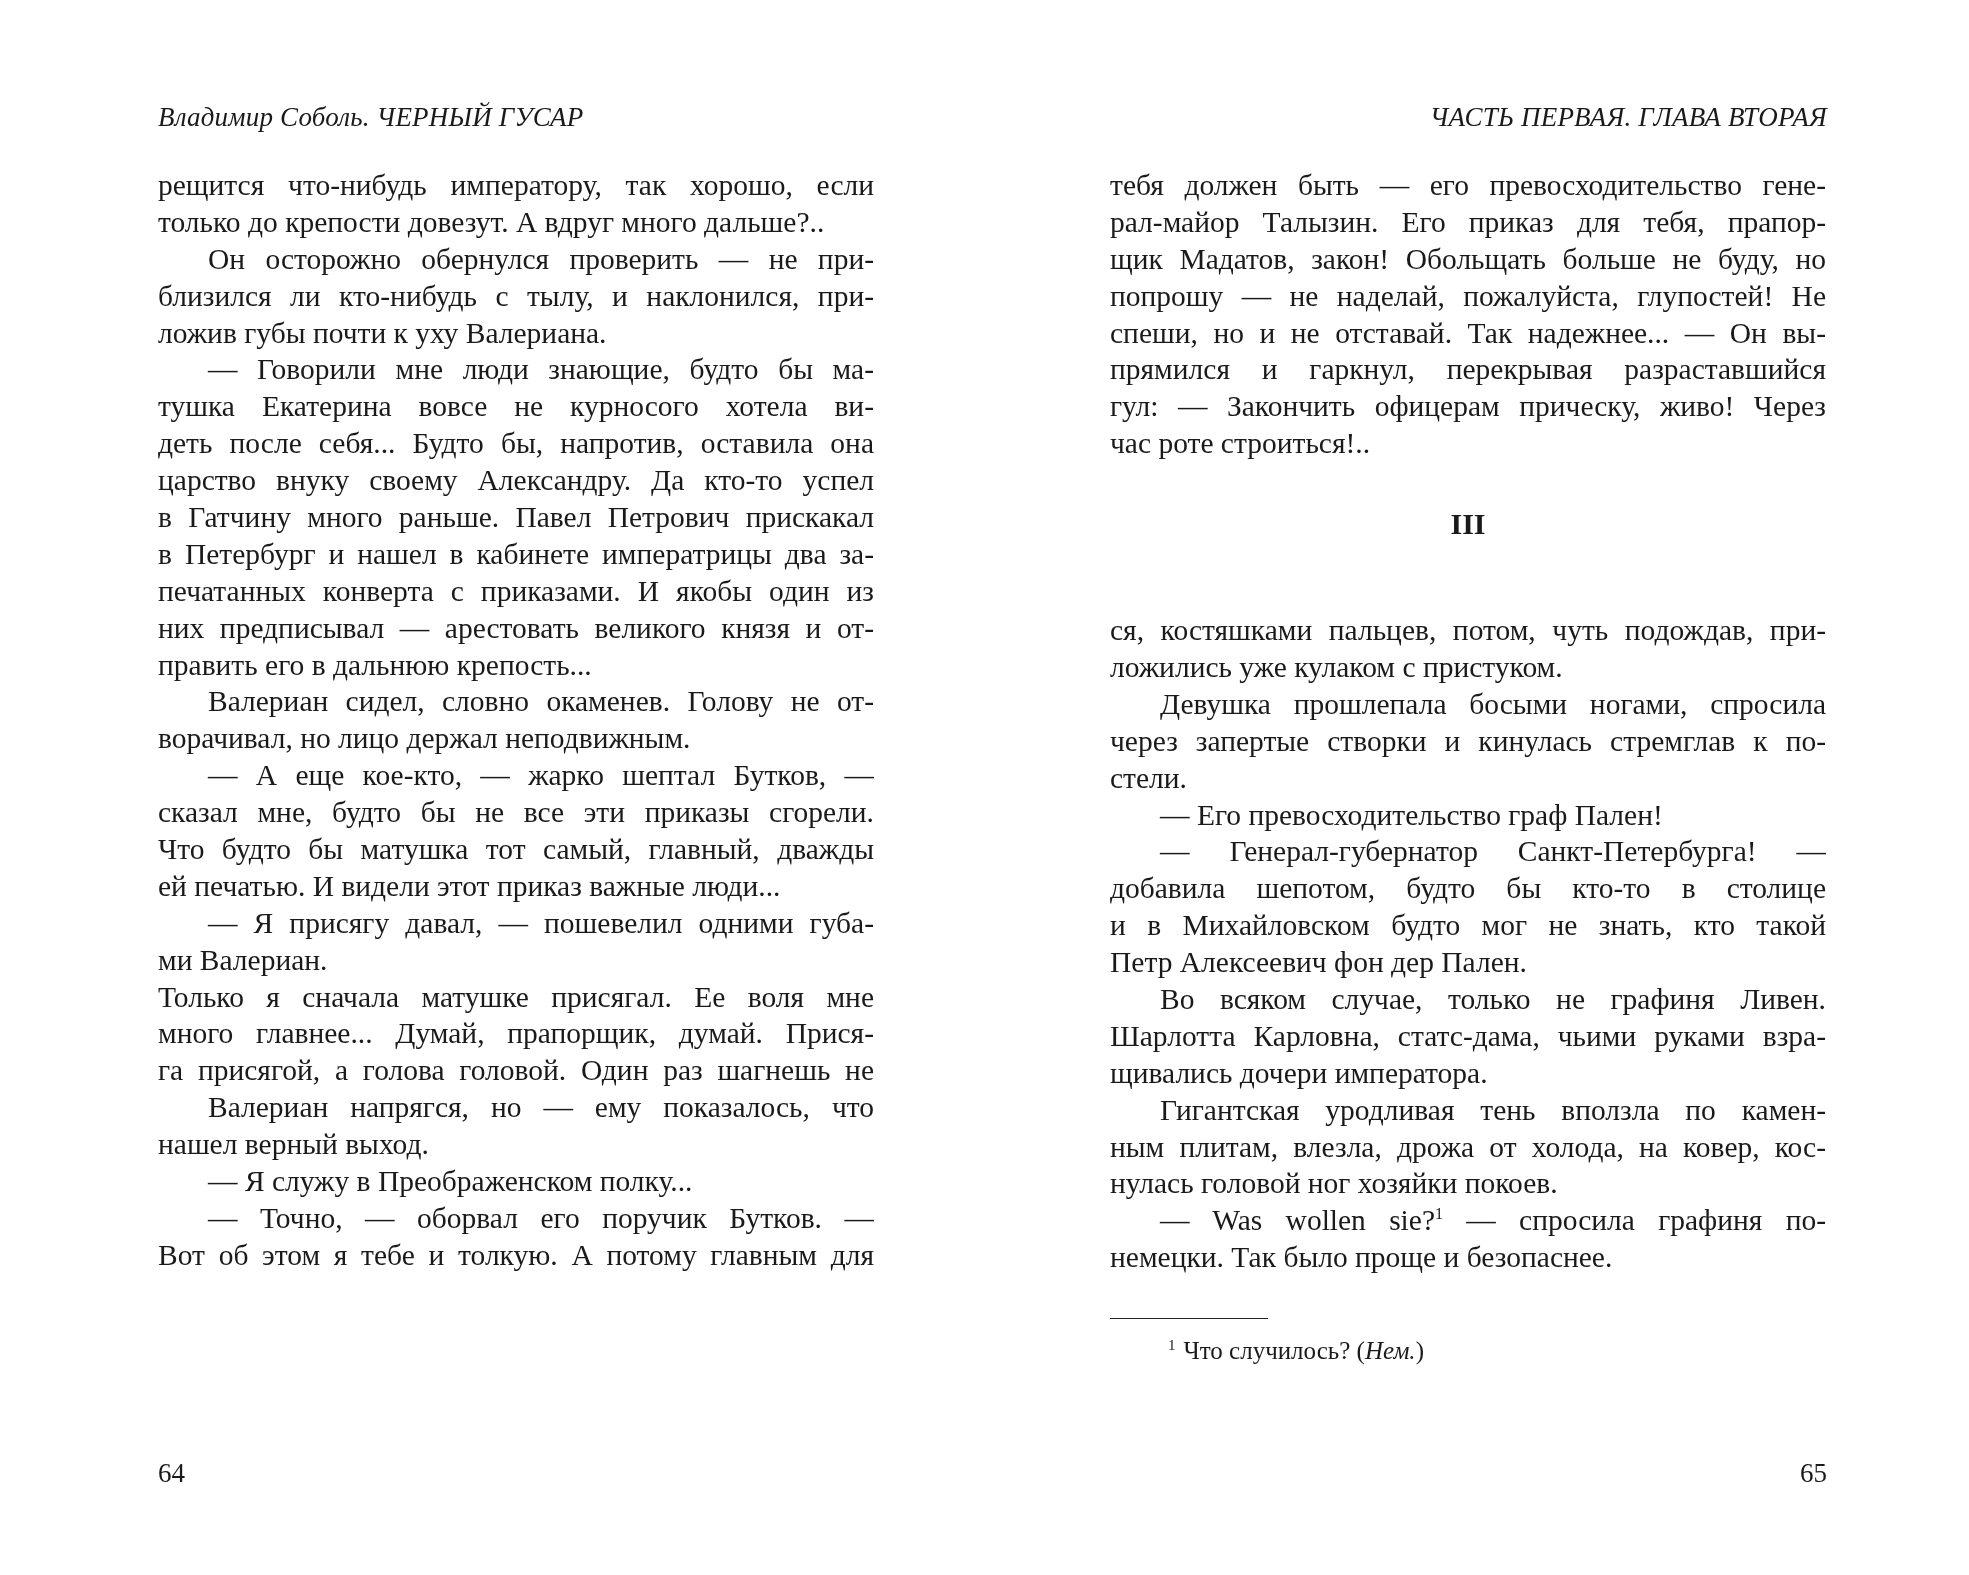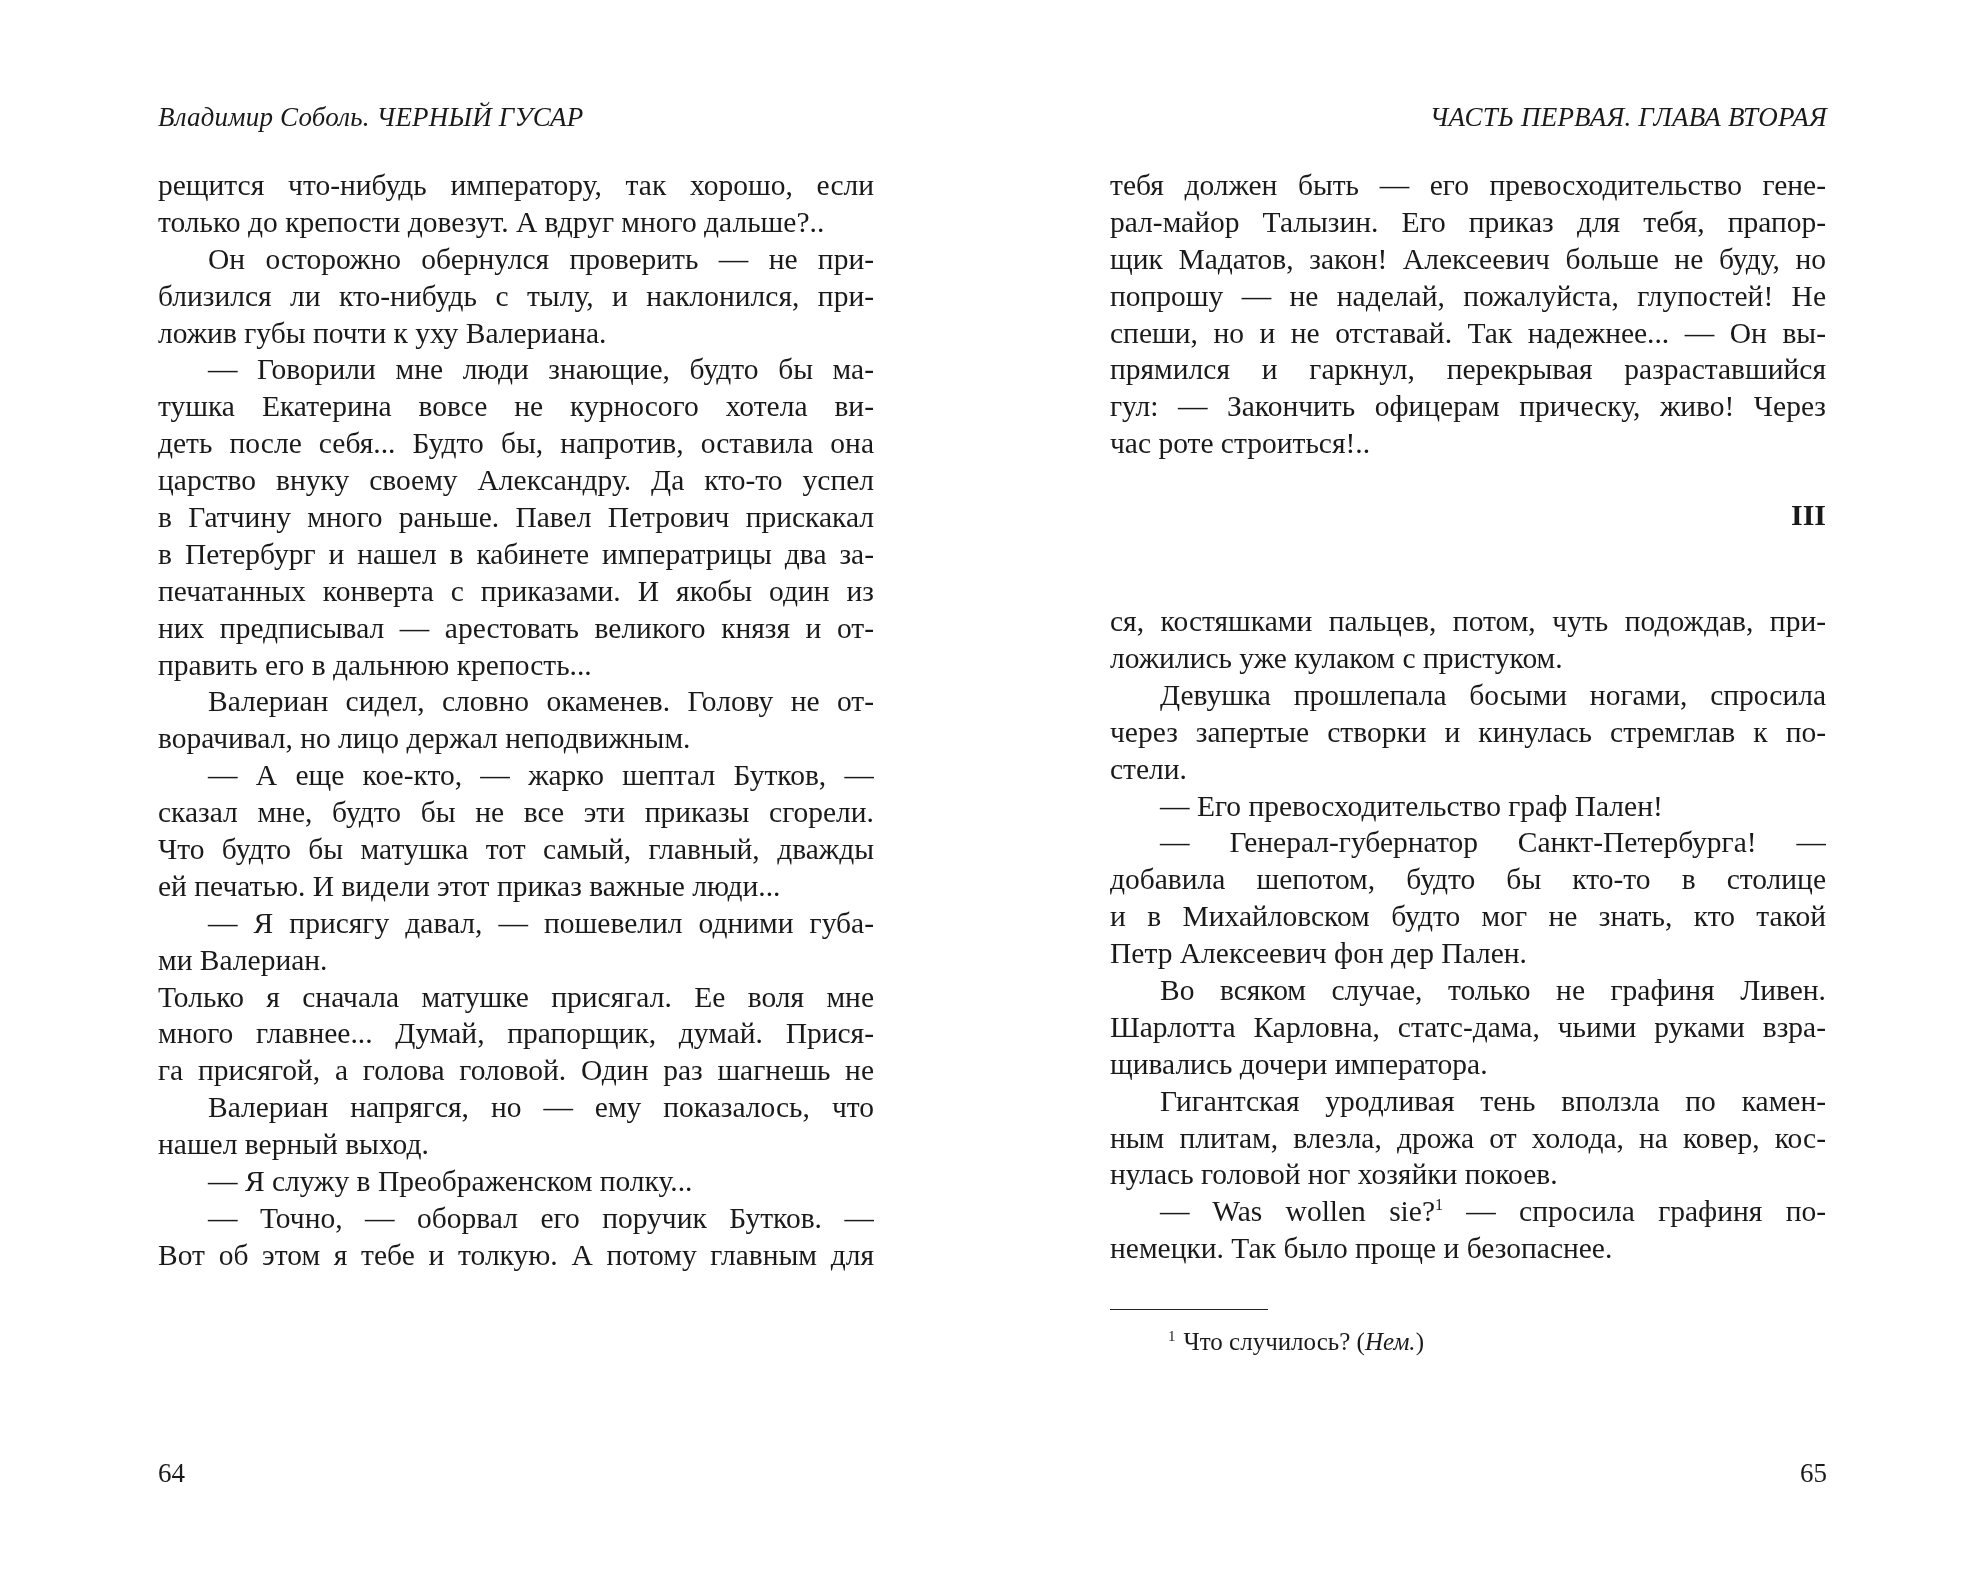--- a/index.html
+++ b/index.html
@@ -27,22 +27,22 @@
     font-size: 29.5px; line-height: 36.9px;
   }
   .page.left .body-text { left: 158px; }
   .page.right .body-text { left: 126px; }
 
   .line { display: block; white-space: nowrap; text-align: justify; text-align-last: justify; height: 36.9px; overflow: hidden; }
   .line.last { text-align-last: left; }
   .line.indent { padding-left: 50px; }
 
   .section-mark {
-    text-align: right; font-size: 30px; font-weight: bold;
-    margin-top: 35px; margin-bottom: 70px; height: 36px; line-height: 36px;
+    text-align: center; font-size: 30px; font-weight: bold;
+    margin-top: 44px; margin-bottom: 70px; height: 36px; line-height: 36px;
   }
 
   .footnote-rule {
     width: 158px; border-top: 1.5px solid #222; margin-top: 42px; margin-bottom: 10px;
   }
   .footnote {
     font-size: 25px; line-height: 32px; padding-left: 58px; white-space: nowrap;
   }
   .footnote sup { font-size: 15px; margin-right: 8px; }
   .footnote em { font-style: italic; }
@@ -97,21 +97,21 @@
     </div>
   <div class="folio">64</div>
 </div>
 
 <div class="page right">
   <div class="running-head">ЧАСТЬ ПЕРВАЯ. ГЛАВА ВТОРАЯ</div>
   <div class="body-text">
     <div id="right-body-a">
         <span class="line">тебя должен быть — его превосходительство гене-</span>
         <span class="line">рал-майор Талызин. Его приказ для тебя, прапор-</span>
-        <span class="line">щик Мадатов, закон! Алексеевич больше не буду, но</span>
+        <span class="line">щик Мадатов, закон! Обольщать больше не буду, но</span>
         <span class="line">попрошу — не наделай, пожалуйста, глупостей! Не</span>
         <span class="line">спеши, но и не отставай. Так надежнее... — Он вы-</span>
         <span class="line">прямился и гаркнул, перекрывая разраставшийся</span>
         <span class="line">гул: — Закончить офицерам прическу, живо! Через</span>
         <span class="line last">час роте строиться!..</span>
       </div>
     <div class="section-mark">III</div>
     <div id="right-body-b">
         <span class="line">ся, костяшками пальцев, потом, чуть подождав, при-</span>
         <span class="line last">ложились уже кулаком с пристуком.</span>

